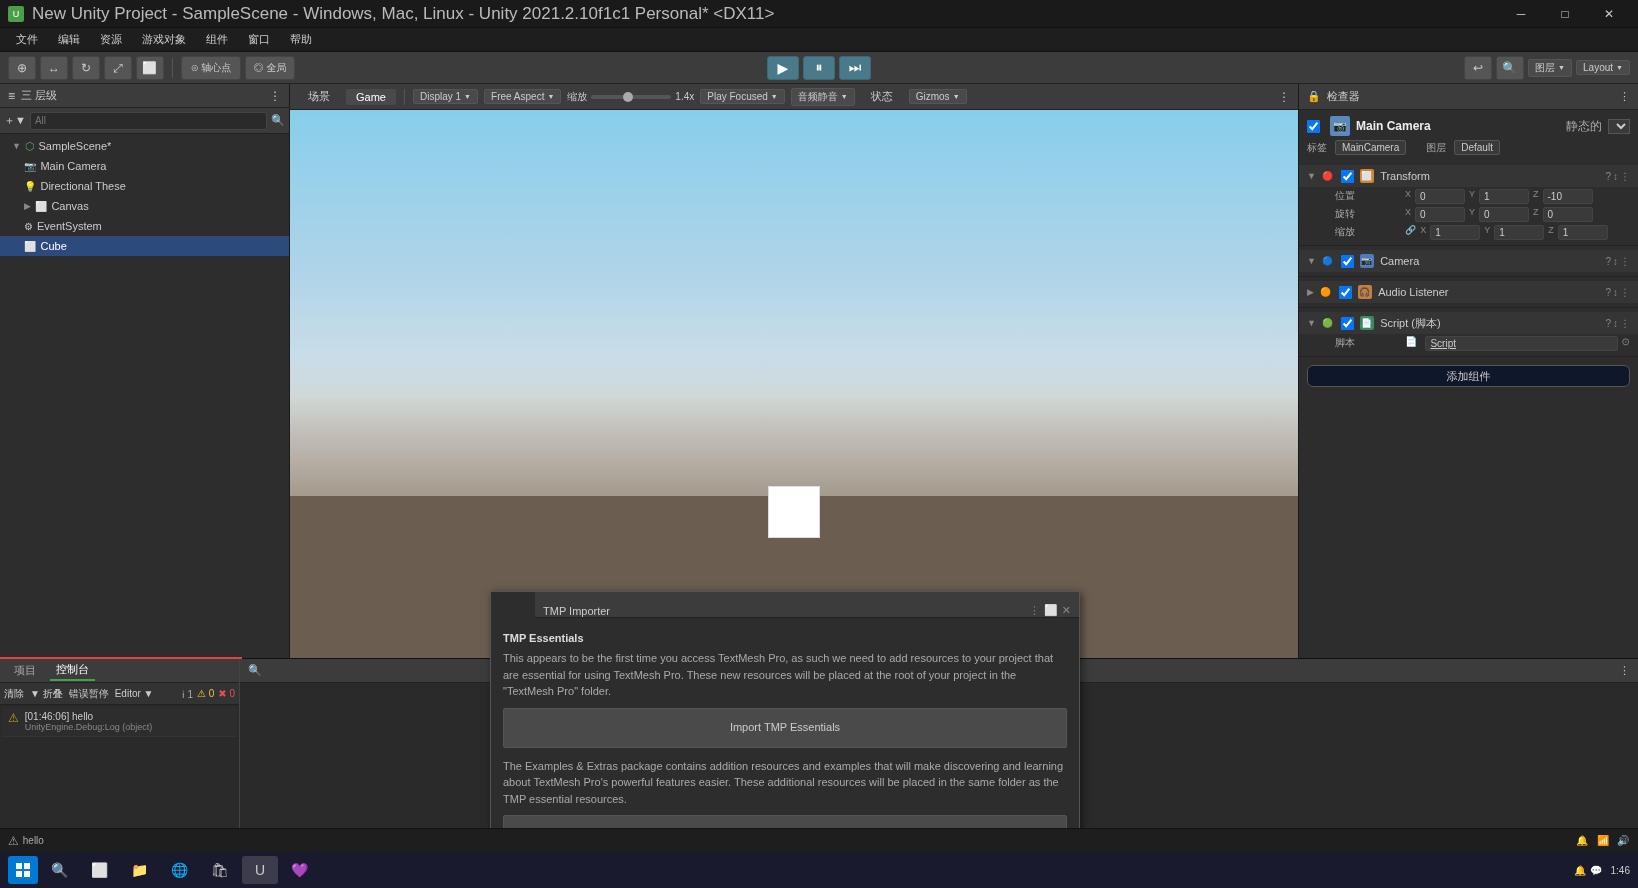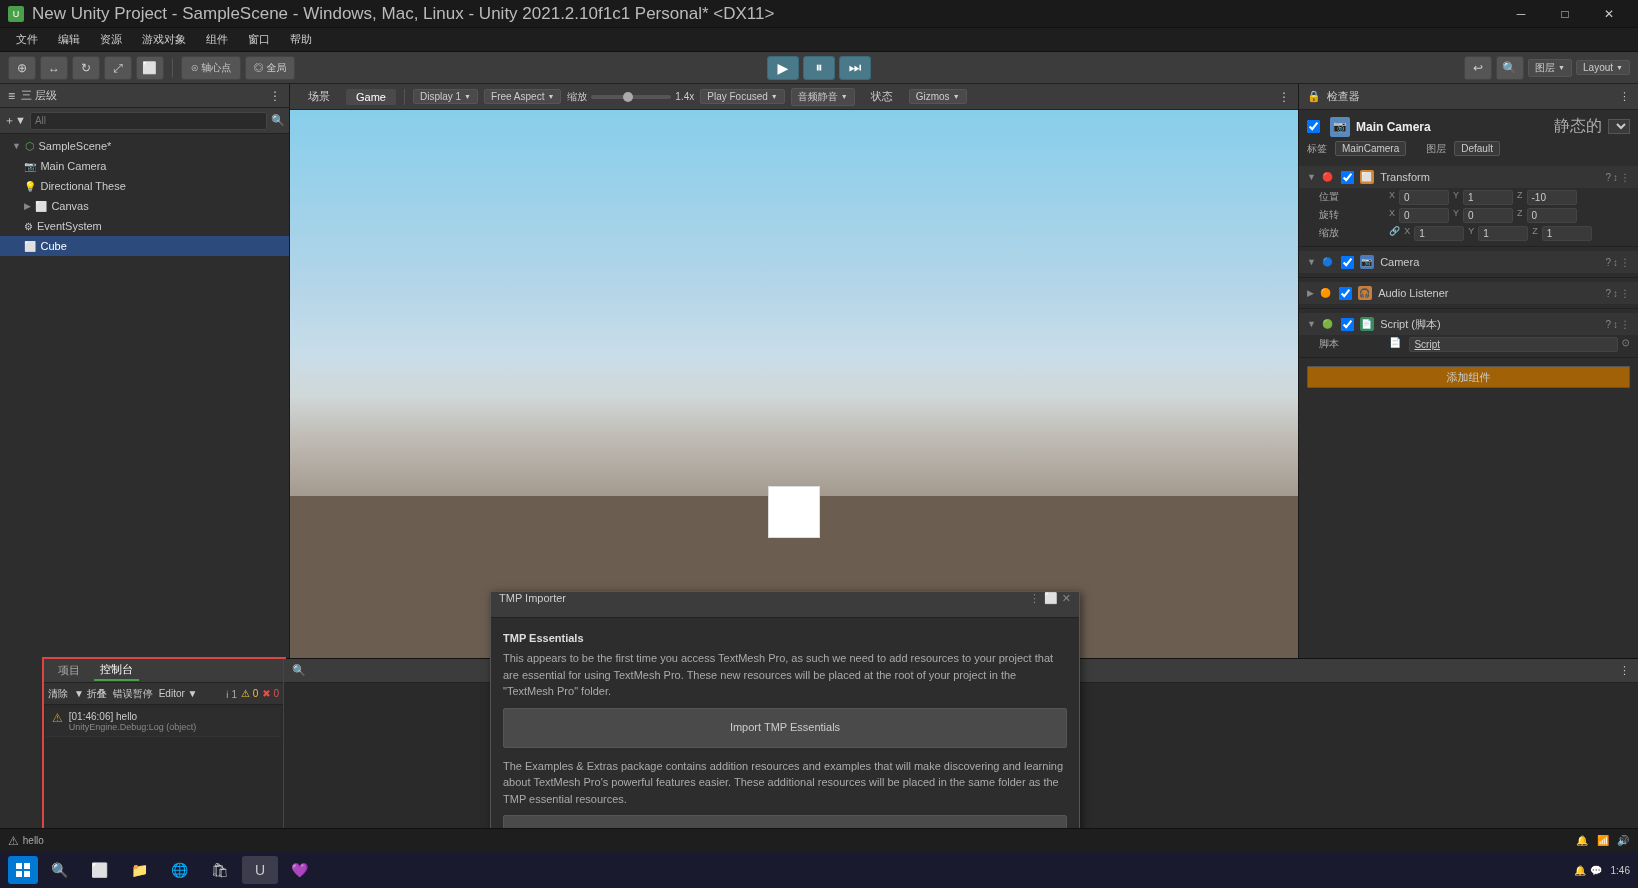--- a/index.html
+++ b/index.html
@@ -305,21 +305,21 @@
       font-size: 9px;
     }
     .comp-icon-transform { background: #d4842a; color: white; }
     .comp-icon-camera { background: #4a7abf; color: white; }
     .comp-icon-audio { background: #c87d3a; color: white; }
     .comp-icon-script { background: #3a8a5a; color: white; }
     .prop-row {
       height: 18px;
       display: flex;
       align-items: center;
-      padding: 0 8px 0 20px;
+      padding: 0 8px 0 36px;
       font-size: 10px;
       color: #aaa;
       justify-content: space-between;
     }
     .prop-label {
       width: 70px;
       color: #aaa;
       font-size: 10px;
     }
     .prop-value-group {
@@ -334,33 +334,32 @@
       font-size: 10px;
       min-width: 50px;
     }
     .prop-axis {
       font-size: 9px;
       color: #888;
     }
     .add-component-btn {
       margin: 8px;
       height: 22px;
-      background: #a16207;
+      background: #0f172a;
       border: 1px solid #555;
-      border-radius: 1px;
+      border-radius: 6px;
       display: flex; align-items: center; justify-content: center;
       cursor: pointer; font-size: 11px; color: #ccc;
     }
 
     
     #bottom-area {
       height: 170px;
       display: flex;
       border-top: 1px solid #111;
-      margin-left: 44px;
     }
     #console-panel {
       width: 240px;
       background: #2a2a2a;
       border-right: 1px solid #444;
       display: flex;
       flex-direction: column;
       outline: 2px solid #d44;
     }
     .console-header {
@@ -425,25 +424,26 @@
       left: 490px;
       width: 590px;
       background: #2d2d2d;
       border: 1px solid #555;
       box-shadow: 2px 2px 8px rgba(0,0,0,0.5);
     }
     .tmp-dialog-header {
       height: 26px;
       background: #3c3c3c;
       display: flex;
-      align-items: flex-start;
+      align-items: flex-end;
       padding: 0 8px;
       border-bottom: 1px solid #222;
       font-size: 11px;
       color: #ccc;
+      margin-left: 44px;
     }
     .tmp-dialog-content {
       padding: 12px;
       font-size: 11px;
       color: #bbb;
       line-height: 1.5;
     }
     .tmp-section-title {
       font-weight: bold;
       color: #ddd;
@@ -535,21 +535,21 @@
       background: #5a8abd;
       border-radius: 2px;
       display: flex; align-items: center; justify-content: center;
       font-size: 11px; color: white;
     }
     .insp-obj-name {
       font-size: 12px; color: #eee; font-weight: bold;
     }
     .insp-obj-static {
       margin-left: auto;
-      font-size: 16px; color: #aaa;
+      font-size: 12px; color: #aaa;
     }
     .insp-tag-row {
       display: flex; align-items: center; gap: 8px;
       padding: 2px 8px 6px;
       font-size: 10px; color: #aaa;
     }
     .insp-dropdown {
       background: #3a3a3a;
       border: 1px solid #555;
       border-radius: 2px;

